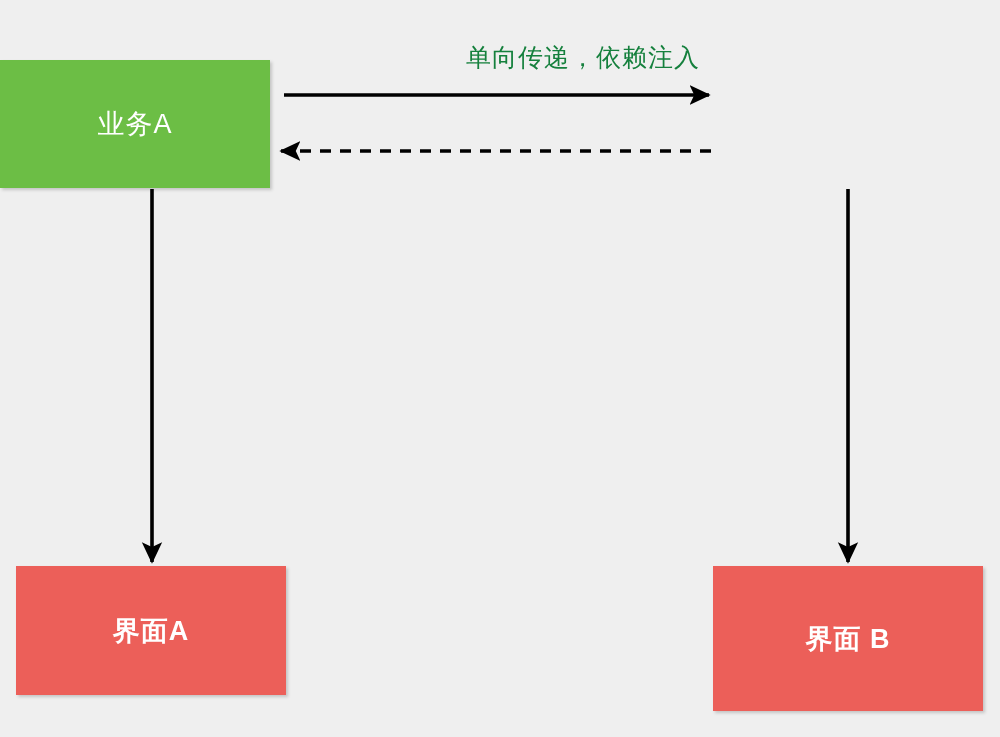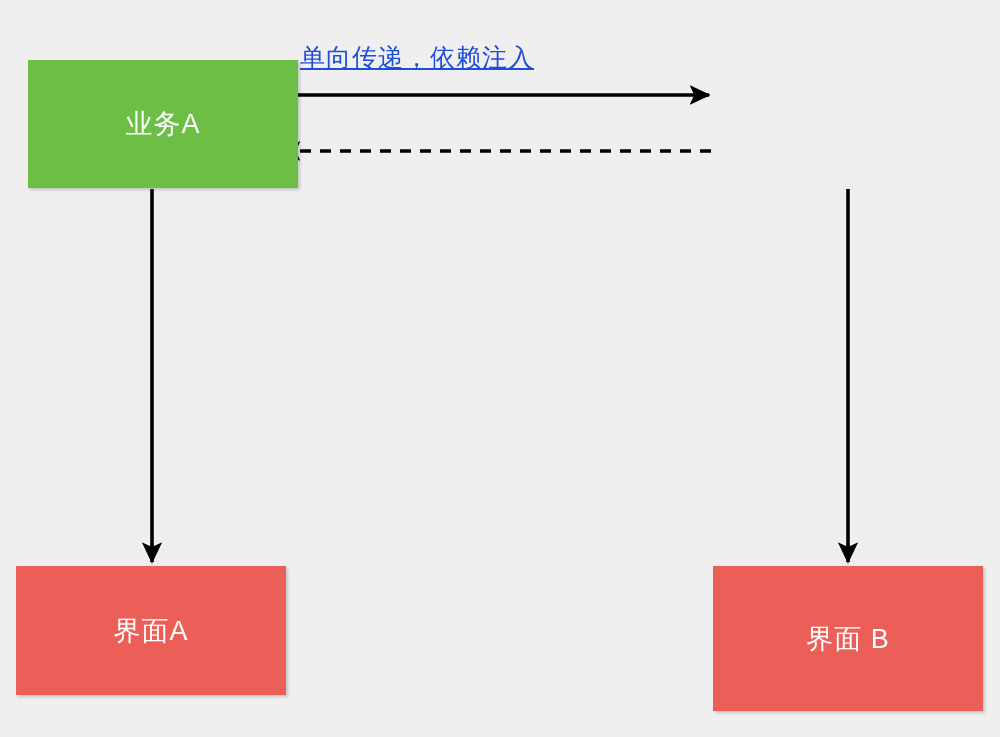--- a/index.html
+++ b/index.html
@@ -34,35 +34,34 @@
     align-items: center;
     justify-content: center;
     color: #ffffff;
     font-size: 27px;
     font-weight: 400;
     letter-spacing: 1px;
     box-shadow: 2px 2px 3px rgba(0,0,0,0.18);
     white-space: pre;
   }
   .node-green { background: #6cbe45; }
-  .node-red   { background: #ec5f59; }
+  .node-red   { background: #ec5f59; font-weight: bold; }
 
-  #node-service-a { left: 28px;  top: 60px;  width: 270px; height: 128px; }
+  #node-service-a { left: 0;  top: 60px;  width: 270px; height: 128px; }
   #node-service-b { left: 713px; top: 60px;  width: 270px; height: 128px; }
   #node-view-a    { left: 16px;  top: 566px; width: 270px; height: 129px; }
   #node-view-b    { left: 713px; top: 566px; width: 270px; height: 145px; }
 
   .edge-label {
     position: absolute;
-    color: #1d4ed8;
+    color: #15803d;
     font-size: 25px;
     letter-spacing: 1px;
     white-space: pre;
-    text-align: left;
-    text-decoration: underline;
+    text-align: right;
   }
   #label-forward {
     left: 300px;
     top: 41px;
     width: 400px;
   }
   #label-backward {
     left: 350px;
     top: 172px;
     width: 300px;

